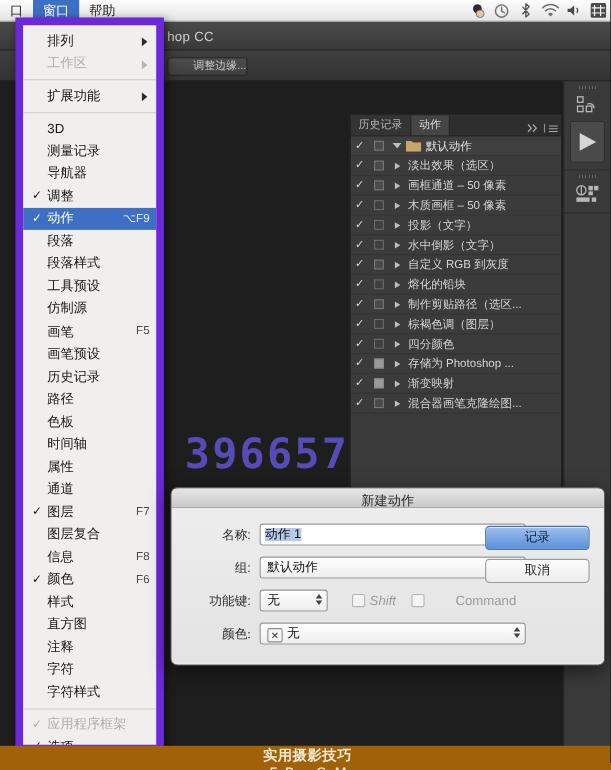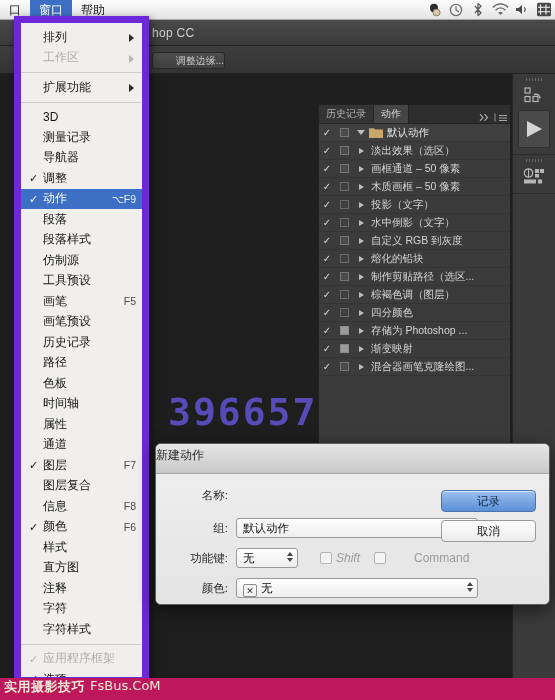--- a/index.html
+++ b/index.html
@@ -156,23 +156,23 @@
   .mi.dis .sub{ border-left-color:#b6b4b0;}
   .msep{ height:1px; background:#cfcdc9; margin:4px 0;}
 
   
   #dialog{
     position:absolute; left:155px; top:443px; width:395px; height:162px;
     background:#ececec; border:1px solid #5d5d5d; border-radius:6px;
     box-shadow:0 5px 18px rgba(0,0,0,.55); overflow:hidden;
   }
   #dlg-title{
-    height:30px; background:linear-gradient(#e6e6e6,#c9c9c9);
+    height:18px; background:linear-gradient(#e6e6e6,#c9c9c9);
     border-bottom:1px solid #a5a5a5;
-    font-size:12px; color:#2a2a2a; line-height:22px;
+    font-size:12px; color:#2a2a2a; text-align:center; line-height:22px;
   }
   #dlg-body{ position:relative; height:140px;
              background:linear-gradient(#ededed,#e3e3e3);}
   .drow{ position:absolute; display:flex; align-items:center;}
   .dlabel{ font-size:11.5px; color:#2b2b2b; text-align:right; white-space:nowrap;}
   .dfield{
     height:20px; background:#fff; border:1px solid #9a9a9a;
     border-radius:3px; font-size:11.5px; color:#111; padding:0 4px;
     line-height:19px; overflow:hidden; white-space:nowrap;
   }
@@ -203,21 +203,21 @@
                 border-radius:2px;}
   .swatch-x{
     display:inline-block; width:14px;height:13px; border:1px solid #8d8d8d;
     border-radius:2px; background:#f5f5f5; font-size:9px; line-height:12px;
     text-align:center; color:#333; vertical-align:-2px; margin-right:4px;
   }
 
   
   #botbar{
     position:absolute; left:0; bottom:0; width:555px; height:22px;
-    background:#be185d; display:flex; align-items:flex-start;
+    background:#a16207; display:flex; align-items:center;flex-direction:column;
   }
   #botbar .cn{ font-size:13px; color:#f2ead4; font-weight:bold; margin-left:4px;
                letter-spacing:.5px;}
   #botbar .en{ font-size:13px; color:#f2ead4; margin-left:5px;
                font-family:"DejaVu Sans",sans-serif;}
 </style>
 </head>
 <body>
 
 <div id="menubar">
@@ -554,24 +554,24 @@
       <span class="lbl">动作</span>
       <span class="short">⌥F9</span>
     </div>
     <div class="mi">
       <span class="lbl">段落</span>
     </div>
     <div class="mi">
       <span class="lbl">段落样式</span>
     </div>
     <div class="mi">
+      <span class="lbl">工具预设</span>
+    </div>
+    <div class="mi">
       <span class="lbl">仿制源</span>
-    </div>
-    <div class="mi">
-      <span class="lbl">工具预设</span>
     </div>
     <div class="mi">
       <span class="lbl">画笔</span>
       <span class="short">F5</span>
     </div>
     <div class="mi">
       <span class="lbl">画笔预设</span>
     </div>
     <div class="mi">
       <span class="lbl">历史记录</span>
@@ -636,20 +636,21 @@
       <span class="tick">✓</span>
     </div>
   </div>
 
 <div id="dialog">
   <div id="dlg-title">新建动作</div>
   <div id="dlg-body">
 
     <div class="drow" style="left:0;top:14px;width:330px;">
       <span class="dlabel" style="width:72px;">名称:</span>
+      <span class="dfield" style="width:242px;margin-left:8px;"><span class="selected">动作 1</span></span>
     </div>
 
     <div class="drow" style="left:0;top:44px;width:330px;">
       <span class="dlabel" style="width:72px;">组:</span>
       <span class="dselect" style="width:242px;margin-left:8px;">
         <span>默认动作</span>
         <span class="arrows">
             <i class="up"></i>
             <i class="dn"></i>
           </span>

